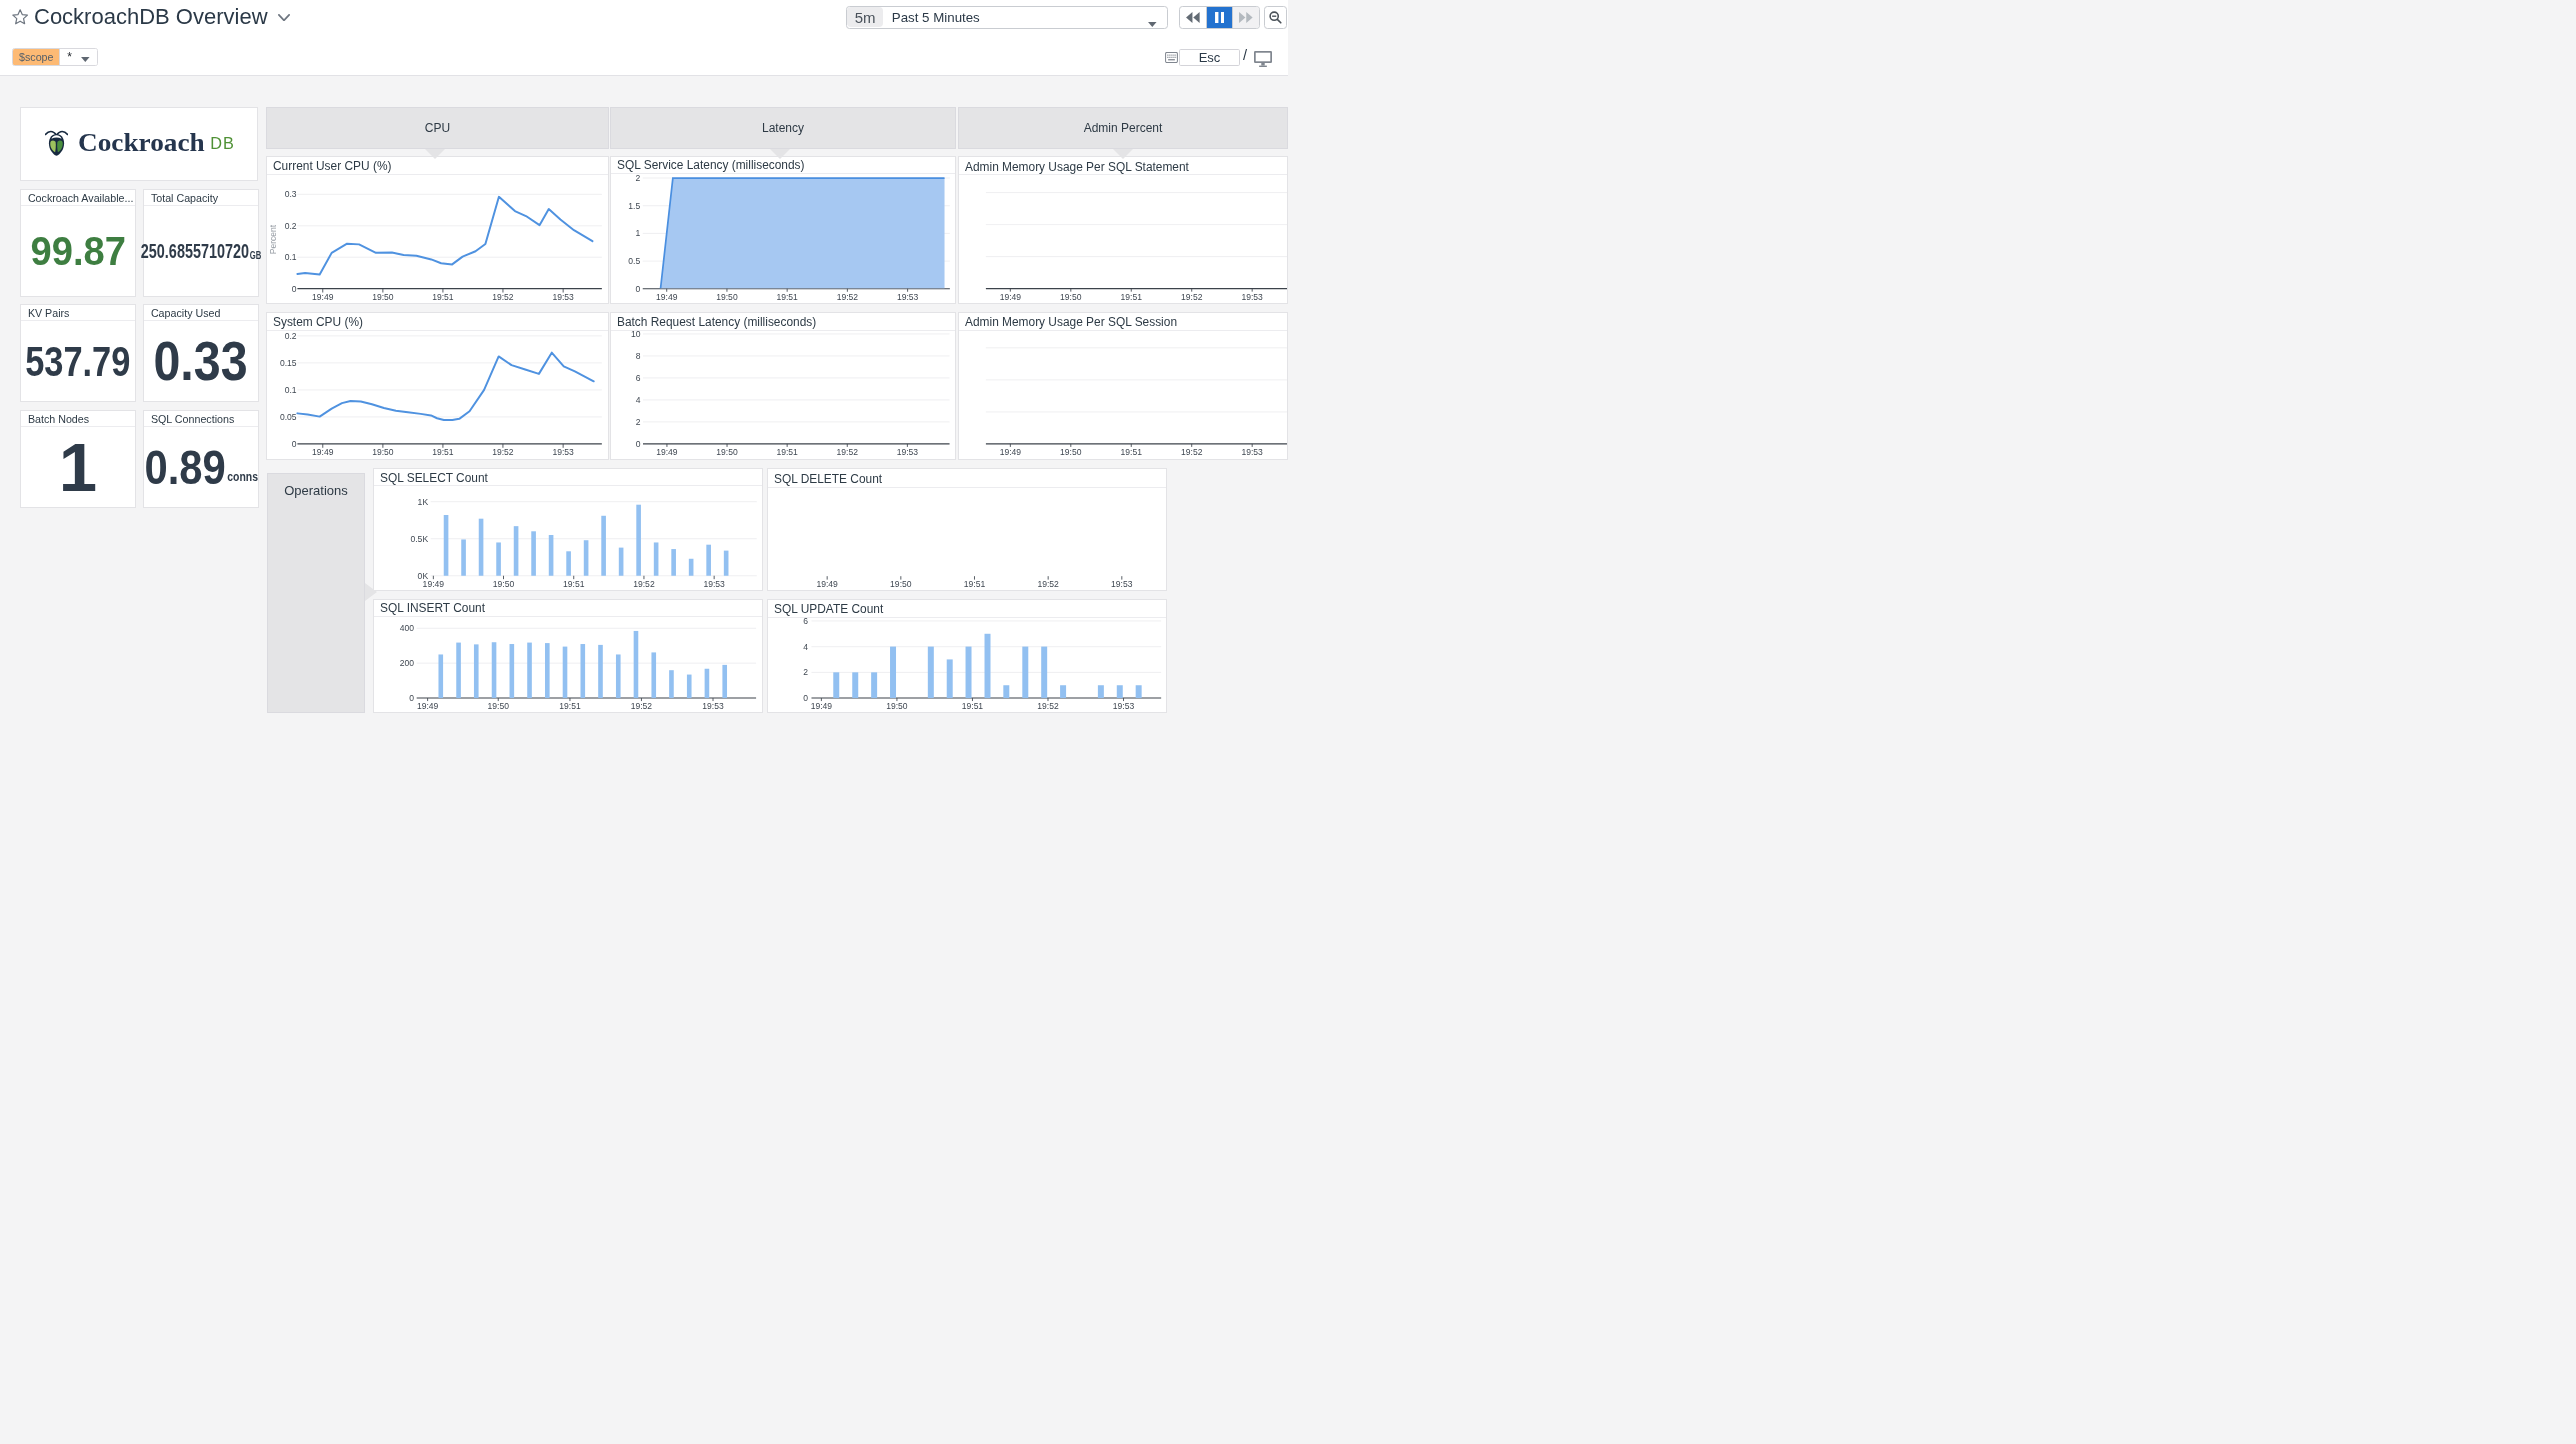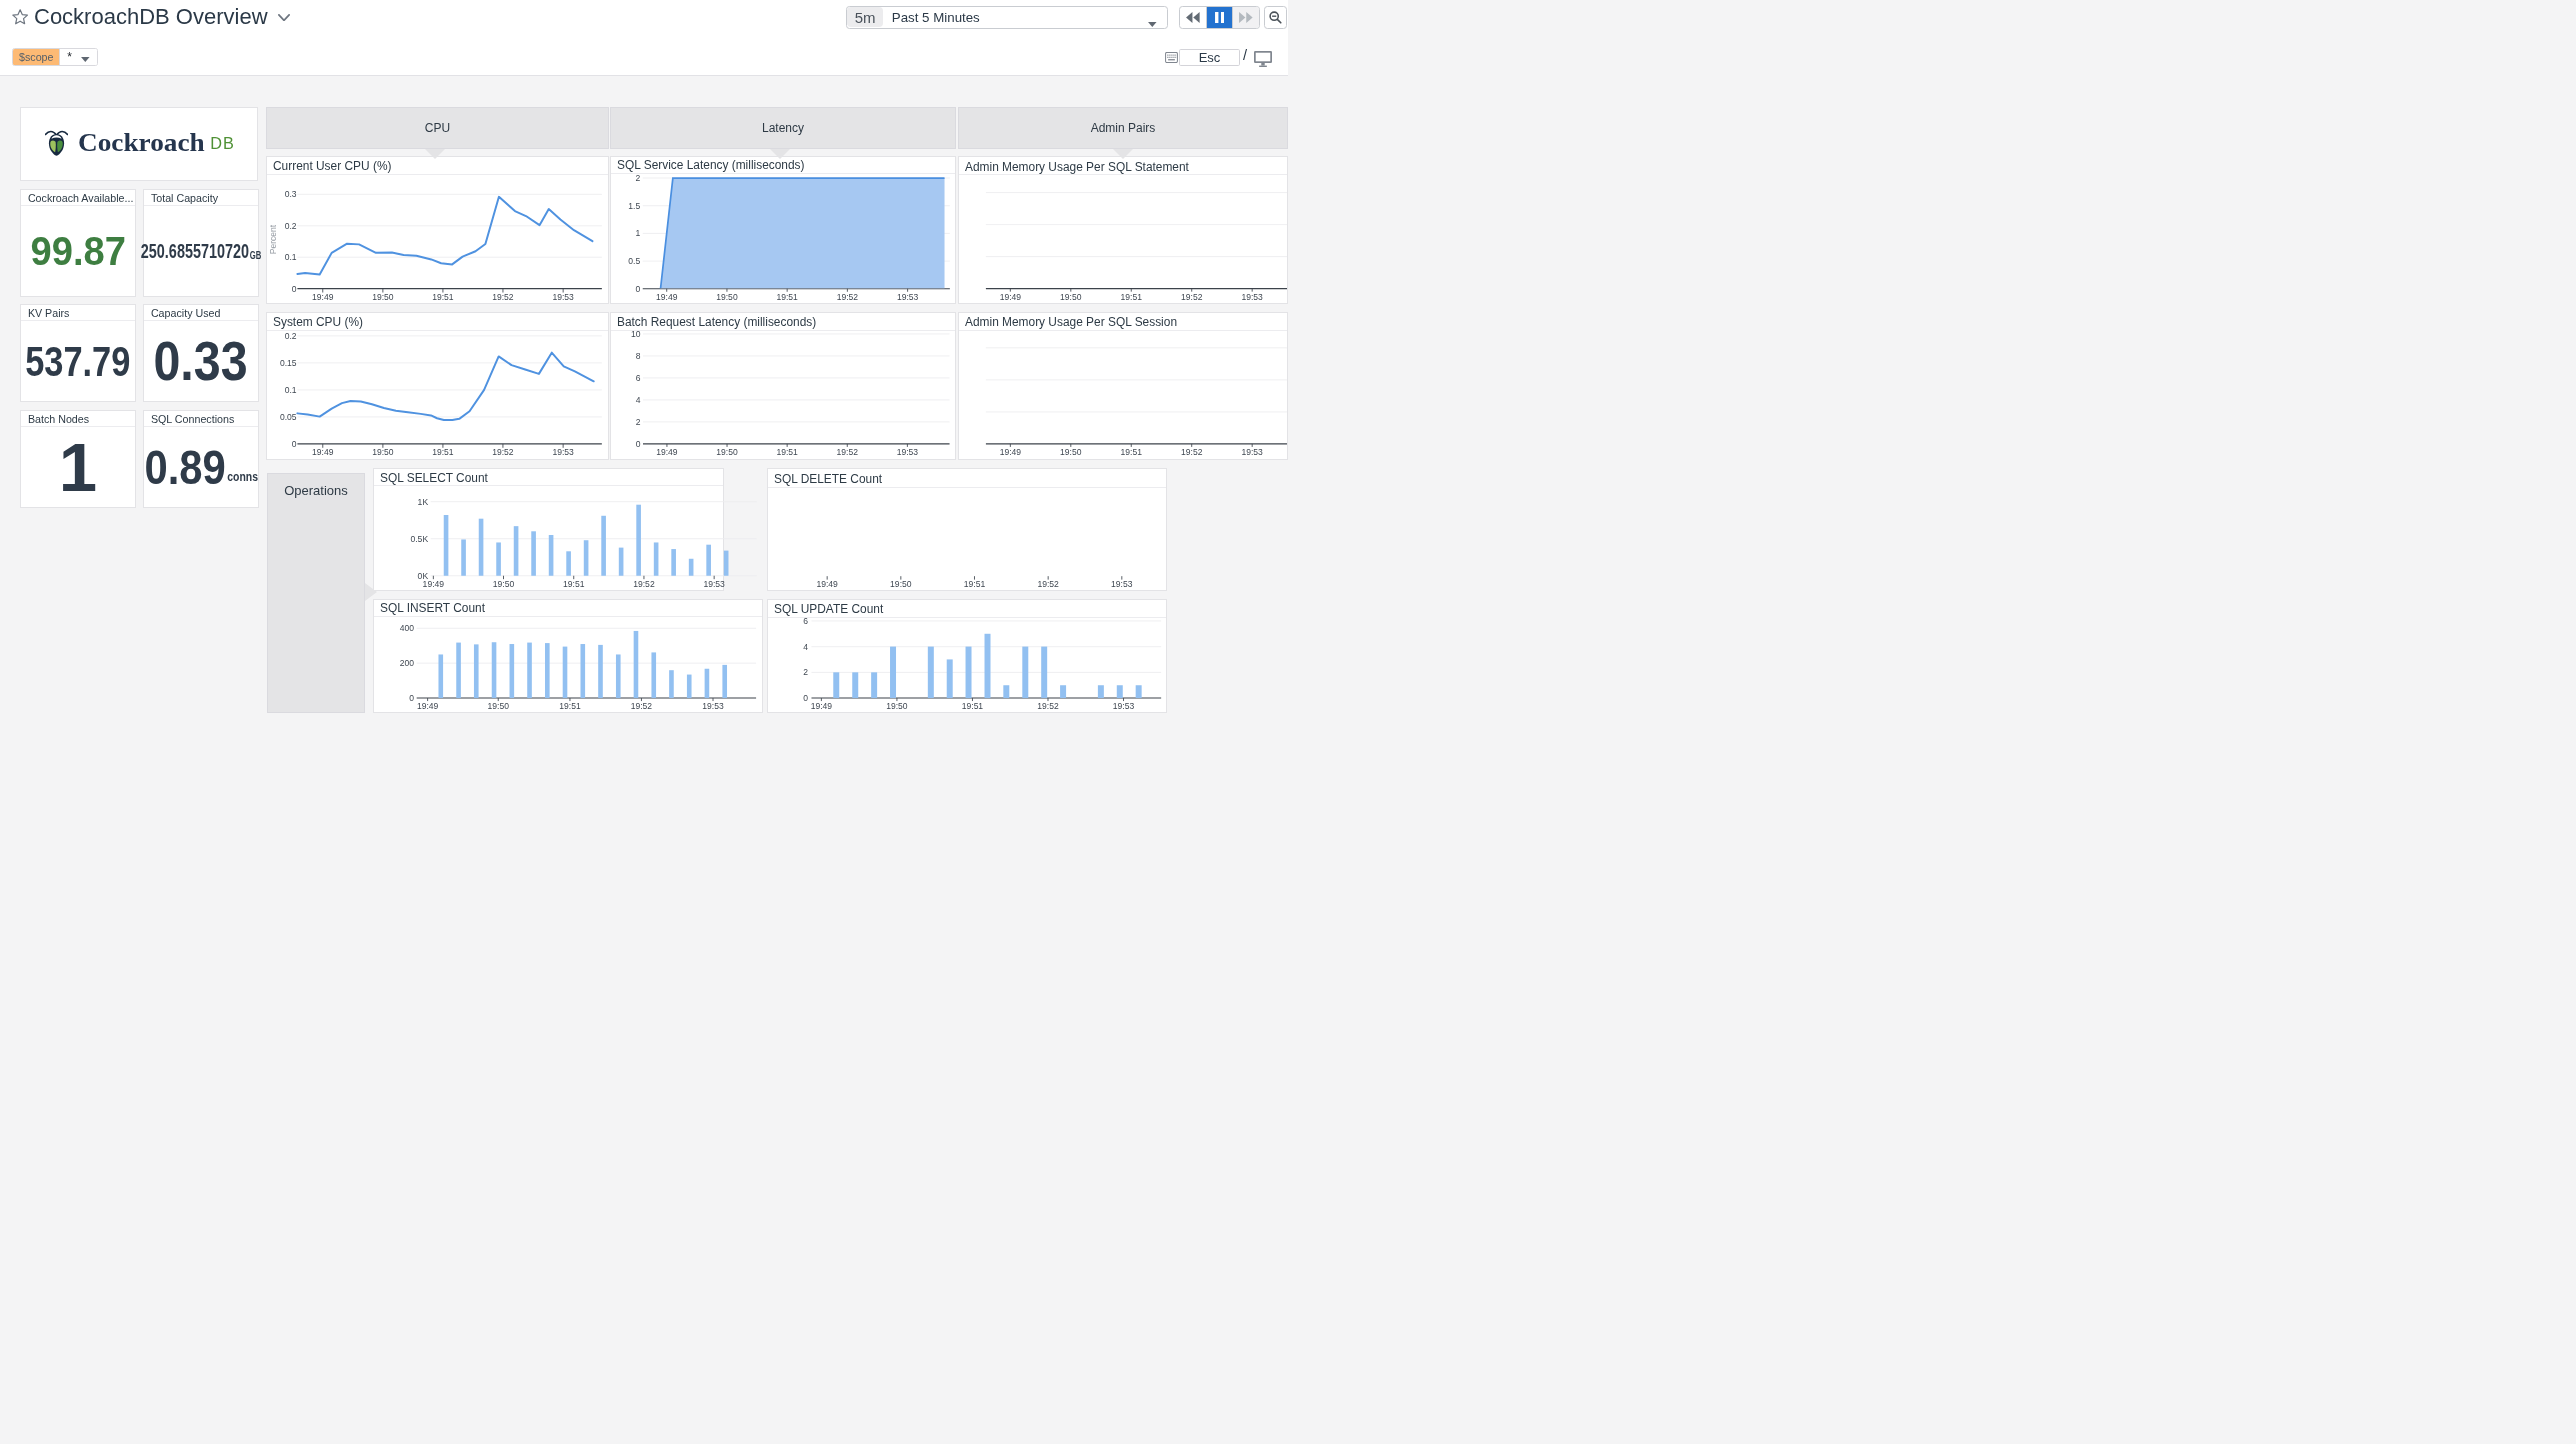--- a/index.html
+++ b/index.html
@@ -84,21 +84,21 @@
 <rect x="0" y="0" width="21" height="14" rx="1.5" fill="#80868f"></rect>
 <rect x="2" y="2" width="17" height="10" fill="#ffffff"></rect>
 <rect x="8.5" y="14" width="4" height="3" fill="#80868f"></rect>
 <rect x="6" y="17" width="9" height="2" fill="#80868f"></rect>
     </svg>
 </div>
 <div style="position:absolute;left:266px;top:107px;width:343px;height:42px;background:#e4e4e6;border:0.9px solid #dadadf;display:flex;align-items:center;justify-content:center;font-size:12px;color:#2e3a45">CPU</div>
 <div style="position:absolute;left:425px;top:149px;width:0;height:0;z-index:5;border-left:10.7px solid transparent;border-right:10.7px solid transparent;border-top:10.7px solid #e4e4e6"></div>
 <div style="position:absolute;left:610px;top:107px;width:346px;height:42px;background:#e4e4e6;border:0.9px solid #dadadf;display:flex;align-items:center;justify-content:center;font-size:12px;color:#2e3a45">Latency</div>
 <div style="position:absolute;left:770px;top:149px;width:0;height:0;z-index:5;border-left:10.7px solid transparent;border-right:10.7px solid transparent;border-top:10.7px solid #e4e4e6"></div>
-<div style="position:absolute;left:958px;top:107px;width:330px;height:42px;background:#e4e4e6;border:0.9px solid #dadadf;display:flex;align-items:center;justify-content:center;font-size:12px;color:#2e3a45">Admin Pairs</div>
+<div style="position:absolute;left:958px;top:107px;width:330px;height:42px;background:#e4e4e6;border:0.9px solid #dadadf;display:flex;align-items:center;justify-content:center;font-size:12px;color:#2e3a45">Admin Percent</div>
 <div style="position:absolute;left:1113px;top:149px;width:0;height:0;z-index:5;border-left:10.7px solid transparent;border-right:10.7px solid transparent;border-top:10.7px solid #e4e4e6"></div>
 <div style="position:absolute;left:20px;top:107px;width:238px;height:74px;background:#fff;border:0.9px solid #e3e3e6;">
 <div style="position:absolute;left:24px;top:21.4px;display:flex;align-items:center">
       <svg width="23" height="28" viewBox="0 0 100 122">
 <path d="M2,24 C20,2 46,8 54,40" stroke="#17293f" stroke-width="7" fill="none" stroke-linecap="round"></path>
 <path d="M98,24 C80,2 54,8 46,40" stroke="#17293f" stroke-width="7" fill="none" stroke-linecap="round"></path>
 <path d="M50,22 C70,22 83,39 83,62 C83,90 66,110 50,117 C34,110 17,90 17,62 C17,39 30,22 50,22 Z" fill="#17293f"></path>
 <path d="M50,27 C60,27 69,33 72,42 C58,35 42,35 28,42 C31,33 40,27 50,27 Z" fill="#ffffff"></path>
 <path d="M46,56 C36,46 25,49 23,60 C21,76 30,94 44,101 C47,87 48,70 46,56 Z" fill="#9cc25d"></path>
 <path d="M54,56 C64,46 75,49 77,60 C79,76 70,94 56,101 C53,87 52,70 54,56 Z" fill="#4a8f3e"></path>
@@ -299,21 +299,21 @@
       <line x1="201.15" y1="152.9" x2="201.15" y2="156.4" stroke="#3c434b" stroke-width="1"></line>
       <text x="201.15" y="165.8" text-anchor="middle" font-size="10" fill="#3f4751" font-weight="400" font-family="Liberation Sans, sans-serif">19:51</text>
       <line x1="271.75" y1="152.9" x2="271.75" y2="156.4" stroke="#3c434b" stroke-width="1"></line>
       <text x="271.75" y="165.8" text-anchor="middle" font-size="10" fill="#3f4751" font-weight="400" font-family="Liberation Sans, sans-serif">19:52</text>
       <line x1="342.35" y1="152.9" x2="342.35" y2="156.4" stroke="#3c434b" stroke-width="1"></line>
       <text x="342.35" y="165.8" text-anchor="middle" font-size="10" fill="#3f4751" font-weight="400" font-family="Liberation Sans, sans-serif">19:53</text>
     </svg>
   </div>
 <div style="position:absolute;left:267px;top:473px;width:98px;height:240px;background:#e4e4e6;border:0.9px solid #dadadf;text-align:center;font-size:13px;color:#2e3a45;padding-top:9.4px">Operations</div>
 <div style="position:absolute;left:365px;top:583px;width:0;height:0;z-index:5;border-top:9.4px solid transparent;border-bottom:9.4px solid transparent;border-left:12px solid #e4e4e6"></div>
-<div style="position:absolute;left:373px;top:468px;width:351px;height:123px;background:#fff;border:0.9px solid #e3e3e6;box-sizing:border-box">
+<div style="position:absolute;left:373px;top:468px;width:390px;height:123px;background:#fff;border:0.9px solid #e3e3e6;box-sizing:border-box">
     <div style="position:absolute;left:0;top:0;right:0;height:17px;border-bottom:0.9px solid #ececef;font-size:13.7px;color:#2d3a45;padding-left:6px;display:flex;align-items:center;white-space:nowrap;overflow:hidden">
       <span style="display:inline-block;transform:scaleX(.87);transform-origin:left center">SQL SELECT Count</span>
     </div>
     <svg width="388" height="121" viewBox="0 0 452 141" style="position:absolute;left:0;top:0">
       <line x1="66" y1="38.1" x2="446" y2="38.1" stroke="#ececef" stroke-width="1"></line>
       <line x1="66" y1="81.25" x2="446" y2="81.25" stroke="#ececef" stroke-width="1"></line>
       <line x1="66" y1="124.4" x2="446" y2="124.4" stroke="#ececef" stroke-width="1"></line>
       <line x1="69.1" y1="124.4" x2="69.1" y2="128.4" stroke="#3c434b" stroke-width="1"></line>
       <text x="69.1" y="137.1" text-anchor="middle" font-size="10" fill="#3f4751" font-weight="400" font-family="Liberation Sans, sans-serif">19:49</text>
       <line x1="150.85" y1="124.4" x2="150.85" y2="128.4" stroke="#3c434b" stroke-width="1"></line>

